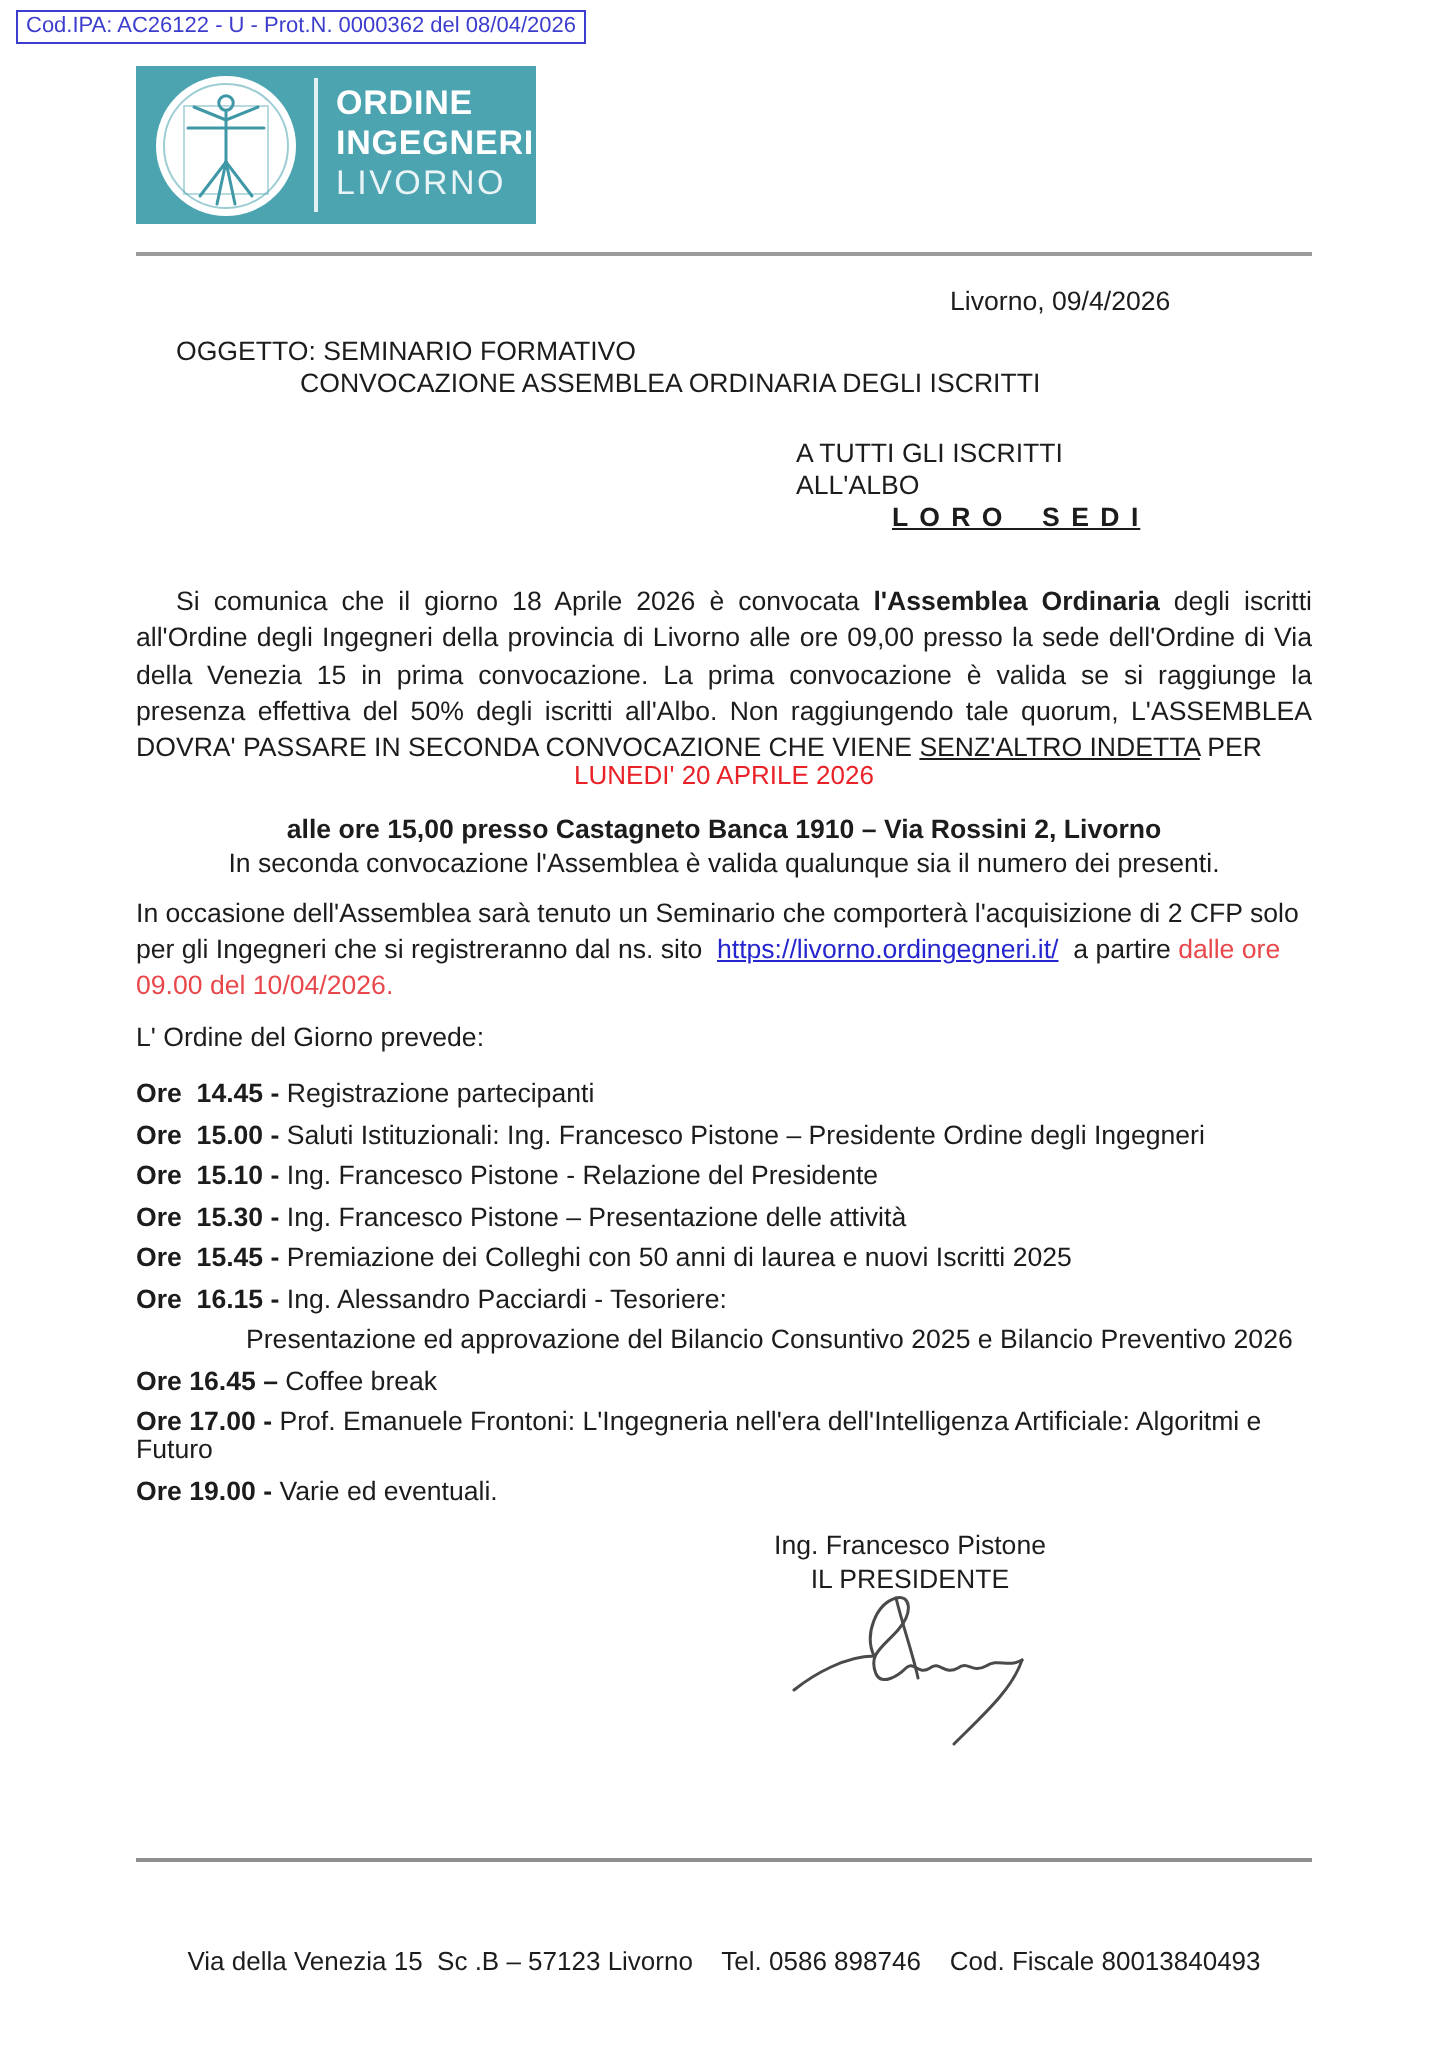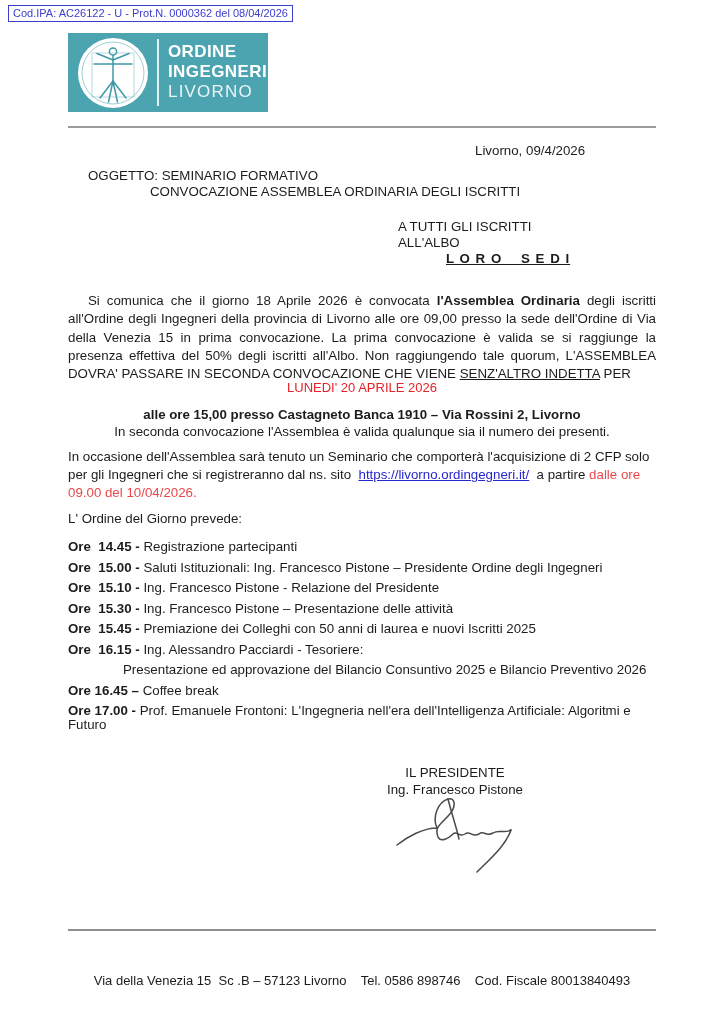--- a/index.html
+++ b/index.html
@@ -116,25 +116,26 @@
   <div class="agenda">
     <div class="agenda-row"><span class="time">Ore  14.45 - </span><span>Registrazione partecipanti</span></div>
     <div class="agenda-row"><span class="time">Ore  15.00 - </span><span>Saluti Istituzionali: Ing. Francesco Pistone – Presidente Ordine degli Ingegneri</span></div>
     <div class="agenda-row"><span class="time">Ore  15.10 - </span><span>Ing. Francesco Pistone - Relazione del Presidente</span></div>
     <div class="agenda-row"><span class="time">Ore  15.30 - </span><span>Ing. Francesco Pistone – Presentazione delle attività</span></div>
     <div class="agenda-row"><span class="time">Ore  15.45 - </span><span>Premiazione dei Colleghi con 50 anni di laurea e nuovi Iscritti 2025</span></div>
     <div class="agenda-row"><span class="time">Ore  16.15 - </span><span>Ing. Alessandro Pacciardi - Tesoriere:</span></div>
     <div class="agenda-row cont"><span>Presentazione ed approvazione del Bilancio Consuntivo 2025 e Bilancio Preventivo 2026</span></div>
     <div class="agenda-row"><span class="time">Ore 16.45 – </span><span>Coffee break</span></div>
     <div class="agenda-row"><span class="time">Ore 17.00 - </span><span>Prof. Emanuele Frontoni: L'Ingegneria nell'era dell'Intelligenza Artificiale: Algoritmi e Futuro</span></div>
+    <div class="agenda-row"><span class="time">Ore 19.00 - </span><span>Varie ed eventuali.</span></div>
   </div>
 
   <div class="president">
+    <div>Ing. Francesco Pistone</div>
     <div>IL PRESIDENTE</div>
-    <div>Ing. Francesco Pistone</div>
   </div>
 
   <svg class="signature" width="150" height="85" viewBox="0 0 150 85">
     <g stroke="#4a4a4a" stroke-width="1.5" fill="none" stroke-linecap="round">
       <path d="M4,52 C14,44 30,35 44,35 C39,24 45,9 55,6 C62,4 64,13 56,22 C48,31 41,34 45,44 C48,50 56,45 60,41 C64,37 66,45 72,41 C77,37 79,45 86,41 C91,37 93,44 100,40 C106,36 111,41 118,37"></path>
       <path d="M55,6 C59,22 64,36 66,46"></path>
       <path d="M118,37 C113,52 98,65 84,79"></path>
     </g>
   </svg>
 

